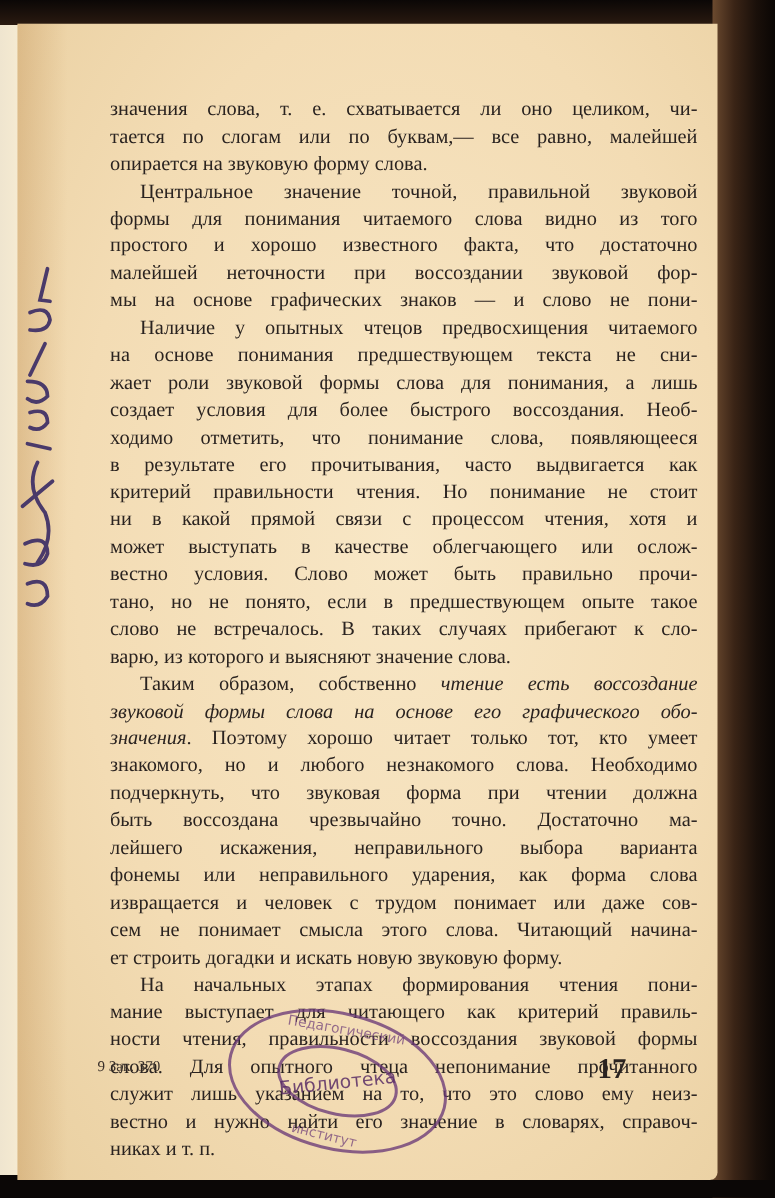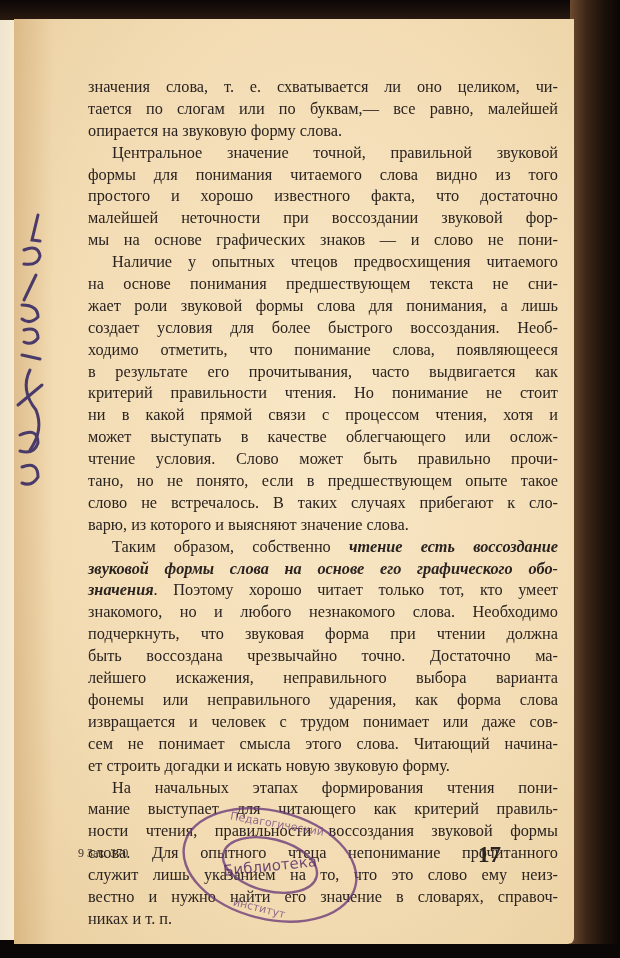--- a/index.html
+++ b/index.html
@@ -11,21 +11,21 @@
     background:linear-gradient(90deg,#efe5cf,#f6ebd2); }
   .page { position:absolute; left:14px; top:19px; width:560px; height:925px;
     background:radial-gradient(ellipse at 55% 45%, #f8e7c6 0%, #f3dcb4 60%, #e9cfa0 100%);
     border-bottom-right-radius:6px; }
   .page::before { content:""; position:absolute; left:0; top:0; width:40px; height:100%;
     background:linear-gradient(90deg, rgba(190,140,80,0.35), rgba(0,0,0,0)); }
   .text { position:absolute; left:78px; top:76px; width:480px; font-size:16.3px; line-height:21.9px; color:#2a2320; text-align:justify; }
   .line { display:block; text-align:justify; text-align-last:justify; white-space:nowrap; height:21.9px;margin-left:10px; }
   .line.last { text-align-last:left; }
   .indent { padding-left:24px; }
-  .it { font-style:italic;font-weight:bold; }
+  .it { font-style:italic; }
   .footer { position:absolute; left:78px; top:846px; width:420px; font-size:12px; color:#3a302a; }
   .pagenum { position:absolute; left:478px; top:842px; font-size:23px; font-weight:bold; color:#2a2320; }
   .handwriting { position:absolute; left:10px; top:205px; width:40px; height:290px; }
   .stamp { position:absolute; left:175px; top:805px; width:190px; height:120px; }
   .bottom-band { position:absolute; left:0; top:944px; width:620px; height:14px; background:#0b0706; }
 </style>
 </head>
 <body>
 
 <div class="top-shadow"></div>
@@ -45,21 +45,21 @@
     <span class="line">мы на основе графических знаков — и слово не пони-</span>
     <span class="line indent">Наличие у опытных чтецов предвосхищения читаемого</span>
     <span class="line">на основе понимания предшествующем текста не сни-</span>
     <span class="line">жает роли звуковой формы слова для понимания, а лишь</span>
     <span class="line">создает условия для более быстрого воссоздания. Необ-</span>
     <span class="line">ходимо отметить, что понимание слова, появляющееся</span>
     <span class="line">в результате его прочитывания, часто выдвигается как</span>
     <span class="line">критерий правильности чтения. Но понимание не стоит</span>
     <span class="line">ни в какой прямой связи с процессом чтения, хотя и</span>
     <span class="line">может выступать в качестве облегчающего или ослож-</span>
-    <span class="line">чтение условия. Слово может быть правильно прочи-</span>
+    <span class="line">вестно условия. Слово может быть правильно прочи-</span>
     <span class="line">тано, но не понято, если в предшествующем опыте такое</span>
     <span class="line">слово не встречалось. В таких случаях прибегают к сло-</span>
     <span class="line last">варю, из которого и выясняют значение слова.</span>
     <span class="line indent">Таким образом, собственно <span class="it">чтение есть воссоздание</span></span>
     <span class="line"><span class="it">звуковой формы слова на основе его графического обо-</span></span>
     <span class="line"><span class="it">значения</span>. Поэтому хорошо читает только тот, кто умеет</span>
     <span class="line">знакомого, но и любого незнакомого слова. Необходимо</span>
     <span class="line">подчеркнуть, что звуковая форма при чтении должна</span>
     <span class="line">быть воссоздана чрезвычайно точно. Достаточно ма-</span>
     <span class="line">лейшего искажения, неправильного выбора варианта</span>

